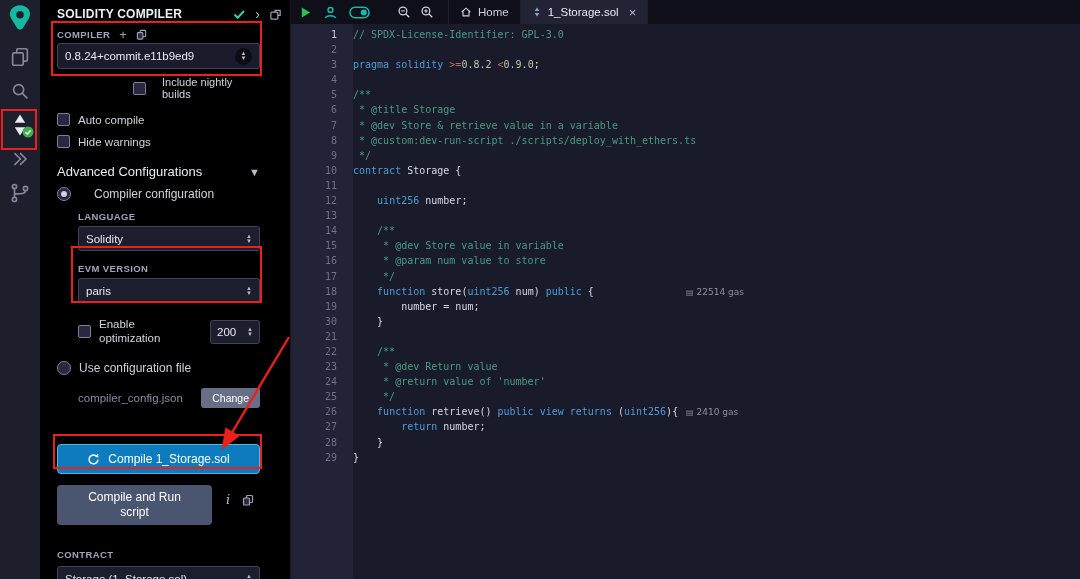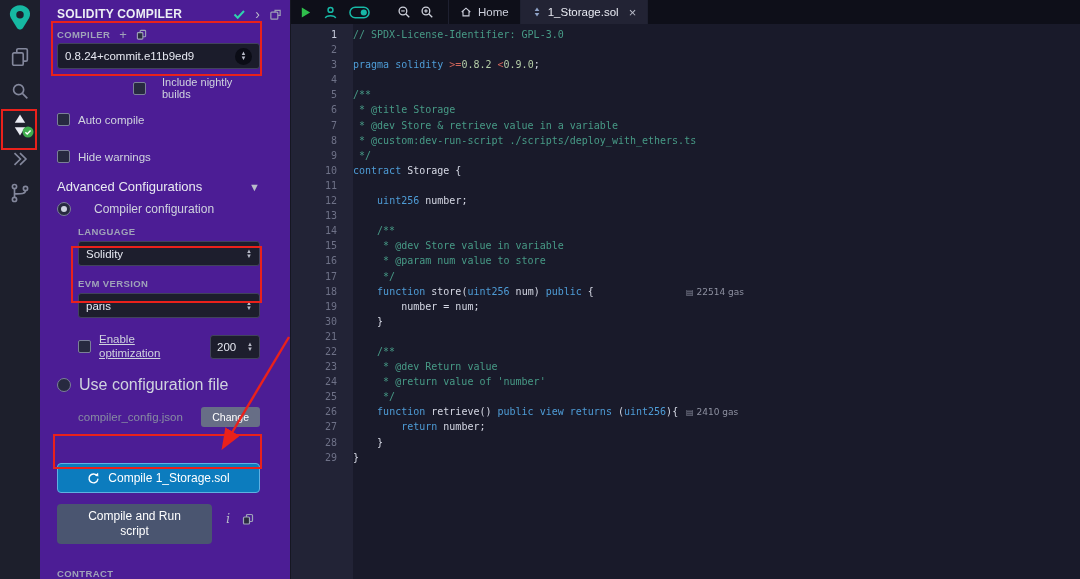--- a/index.html
+++ b/index.html
@@ -7,21 +7,21 @@
   .screen { position: relative; width: 1080px; height: 579px; overflow: hidden; background: #2a2c3f; display: flex; }
 
   
   .activity-bar { width: 40px; background: #1d1f2c; display: flex; flex-direction: column; align-items: center; flex-shrink: 0; }
   .act-logo { width: 28px; height: 28px; margin: 3px 0 12px 0; }
   .act-icon { width: 28px; height: 28px; margin-bottom: 6px; display: flex; align-items: center; justify-content: center; position: relative; cursor: pointer; }
   .act-icon svg { stroke: #83879c; fill: none; stroke-width: 1.8; }
   .act-icon.active svg { stroke: #e9ebf3; }
 
   
-  .side-panel { width: 250px; background: #4c1d95; flex-shrink: 0; position: relative; padding: 0 30px 0 17px; color: #d5d8e3; overflow: hidden; }
+  .side-panel { width: 250px; background: #000000; flex-shrink: 0; position: relative; padding: 0 30px 0 17px; color: #d5d8e3; overflow: hidden; }
   .panel-header { display: flex; align-items: center; height: 24px; padding-top: 4px; margin-right: -22px; }
   .panel-title { font-size: 12px; font-weight: bold; color: #eceef4; letter-spacing: .2px; flex: 1; }
   .ph-icons { display: flex; align-items: center; gap: 9px; }
   .small-label { font-size: 9.5px; font-weight: bold; letter-spacing: .4px; color: #9fa3b9; text-transform: uppercase; }
   .compiler-row { display: flex; align-items: center; gap: 9px; margin-top: 5px; }
   .plus-glyph { color: #9fa3b9; font-size: 13px; line-height: 10px; cursor: pointer; }
 
   .dd { display: flex; align-items: center; justify-content: space-between; background: #1d1e2d; border: 1px solid #41435c; border-radius: 3px; padding: 0 7px; color: #e6e8f1; font-size: 11.5px; height: 25px; cursor: pointer; }
   .dd-version { height: 26px; margin-top: 3px; background: #1b1c2b; }
   .circle-spin { width: 17px; height: 17px; border-radius: 50%; background: #0b0c16; display: flex; flex-direction: column; align-items: center; justify-content: center; }
@@ -167,21 +167,21 @@
     <div class="check-row" style="margin-top:7px; margin-left:76px;gap:16px;">
       <span class="cb"></span>
       <span style="font-size:11px;">Include nightly builds</span>
     </div>
 
     <div class="check-row" style="margin-top:13px;">
       <span class="cb"></span>
       <span>Auto compile</span>
     </div>
 
-    <div class="check-row" style="margin-top:24px;">
+    <div class="check-row" style="margin-top:9px;">
       <span class="cb"></span>
       <span>Hide warnings</span>
     </div>
 
     <div class="adv-header">
       <span class="adv-title">Advanced Configurations</span>
       <span class="chev-down">▼</span>
     </div>
 
     <div class="check-row" style="margin-top:8px; font-size:12px;gap:23px;">
@@ -202,31 +202,31 @@
     <div class="dd indent" style="margin-top:4px;">
       <span>paris</span>
       <span class="spin">
           <span>▲</span>
           <span>▼</span>
         </span>
     </div>
 
     <div class="check-row indent" style="margin-top:15px; align-items:center;">
       <span class="cb"></span>
-      <span style="width:84px; font-size:11.5px; line-height:13.5px;text-decoration:underline;">Enable optimization</span>
+      <span style="width:84px; font-size:11.5px; line-height:13.5px;">Enable optimization</span>
       <span class="dd" style="margin-left:auto; width:50px; height:24px; padding:0 6px;">
         <span>200</span>
         <span class="spin">
             <span>▲</span>
             <span>▼</span>
           </span>
       </span>
     </div>
 
-    <div class="check-row" style="margin-top:16px; font-size:16px;">
+    <div class="check-row" style="margin-top:16px; font-size:12px;">
       <span class="rd"></span>
       <span>Use configuration file</span>
     </div>
 
     <div class="check-row indent" style="margin-top:13px;">
       <span class="cfg-file">compiler_config.json</span>
       <button class="change-btn">Change</button>
     </div>
 
     <button class="compile-btn">

